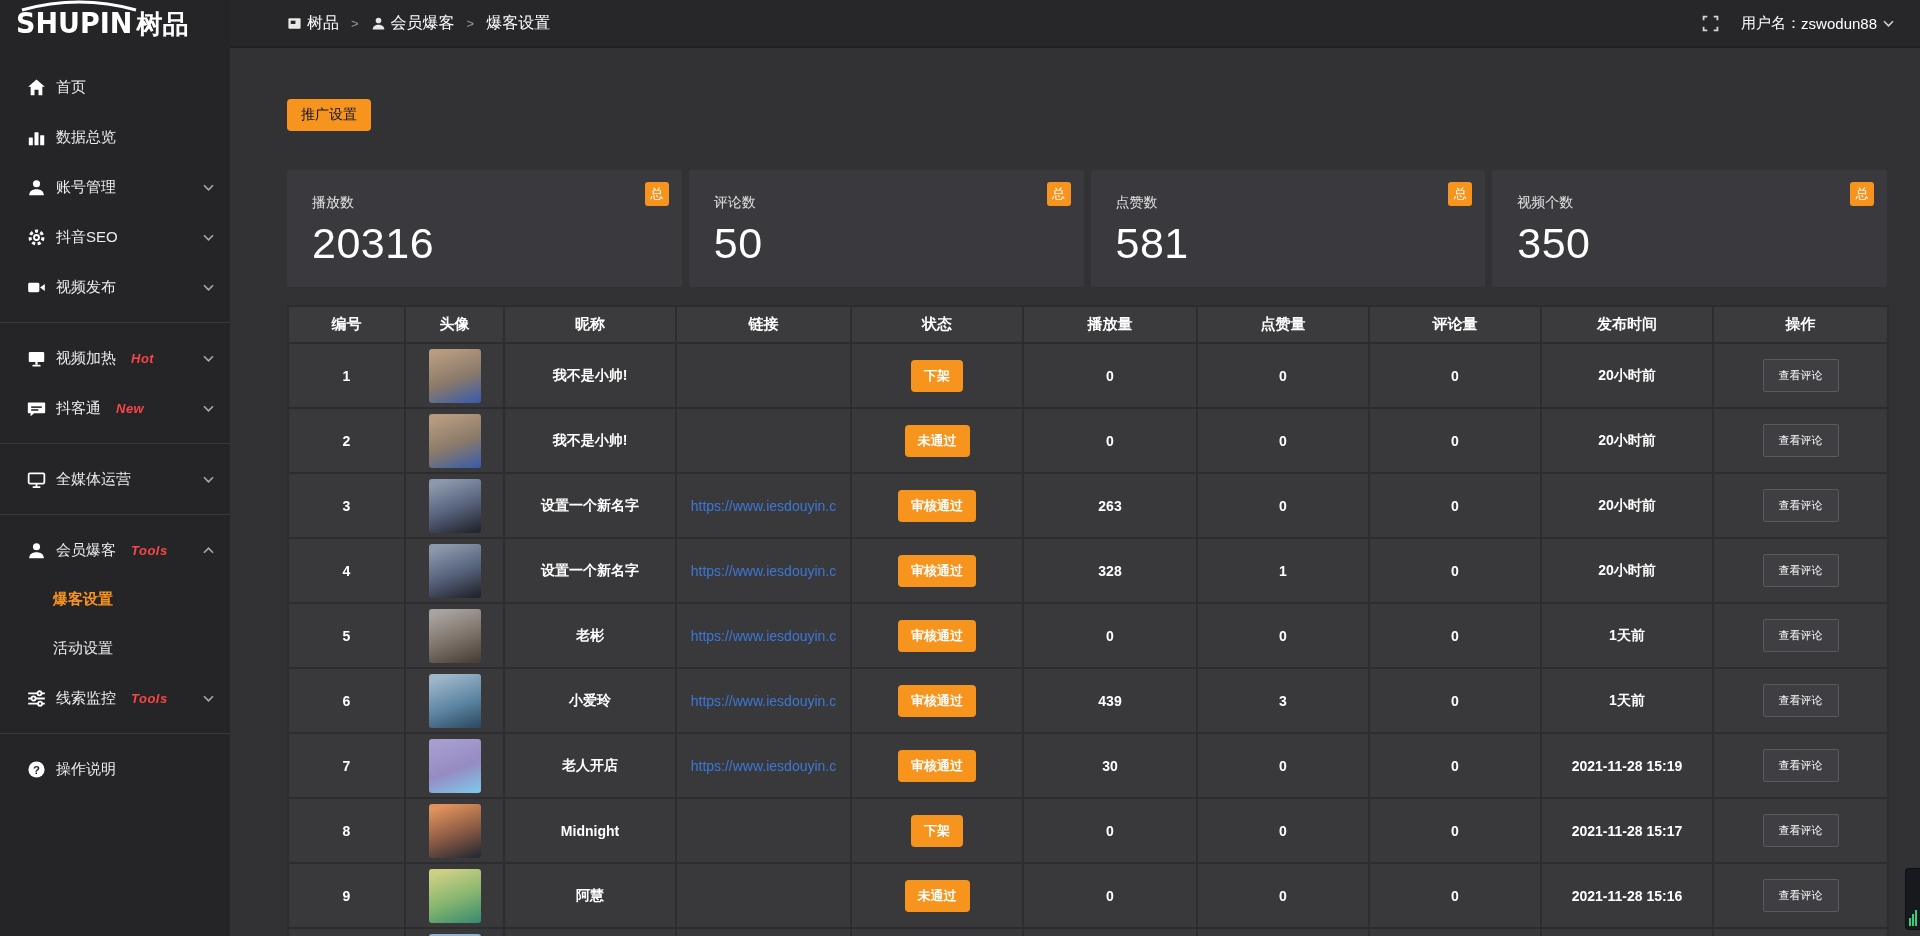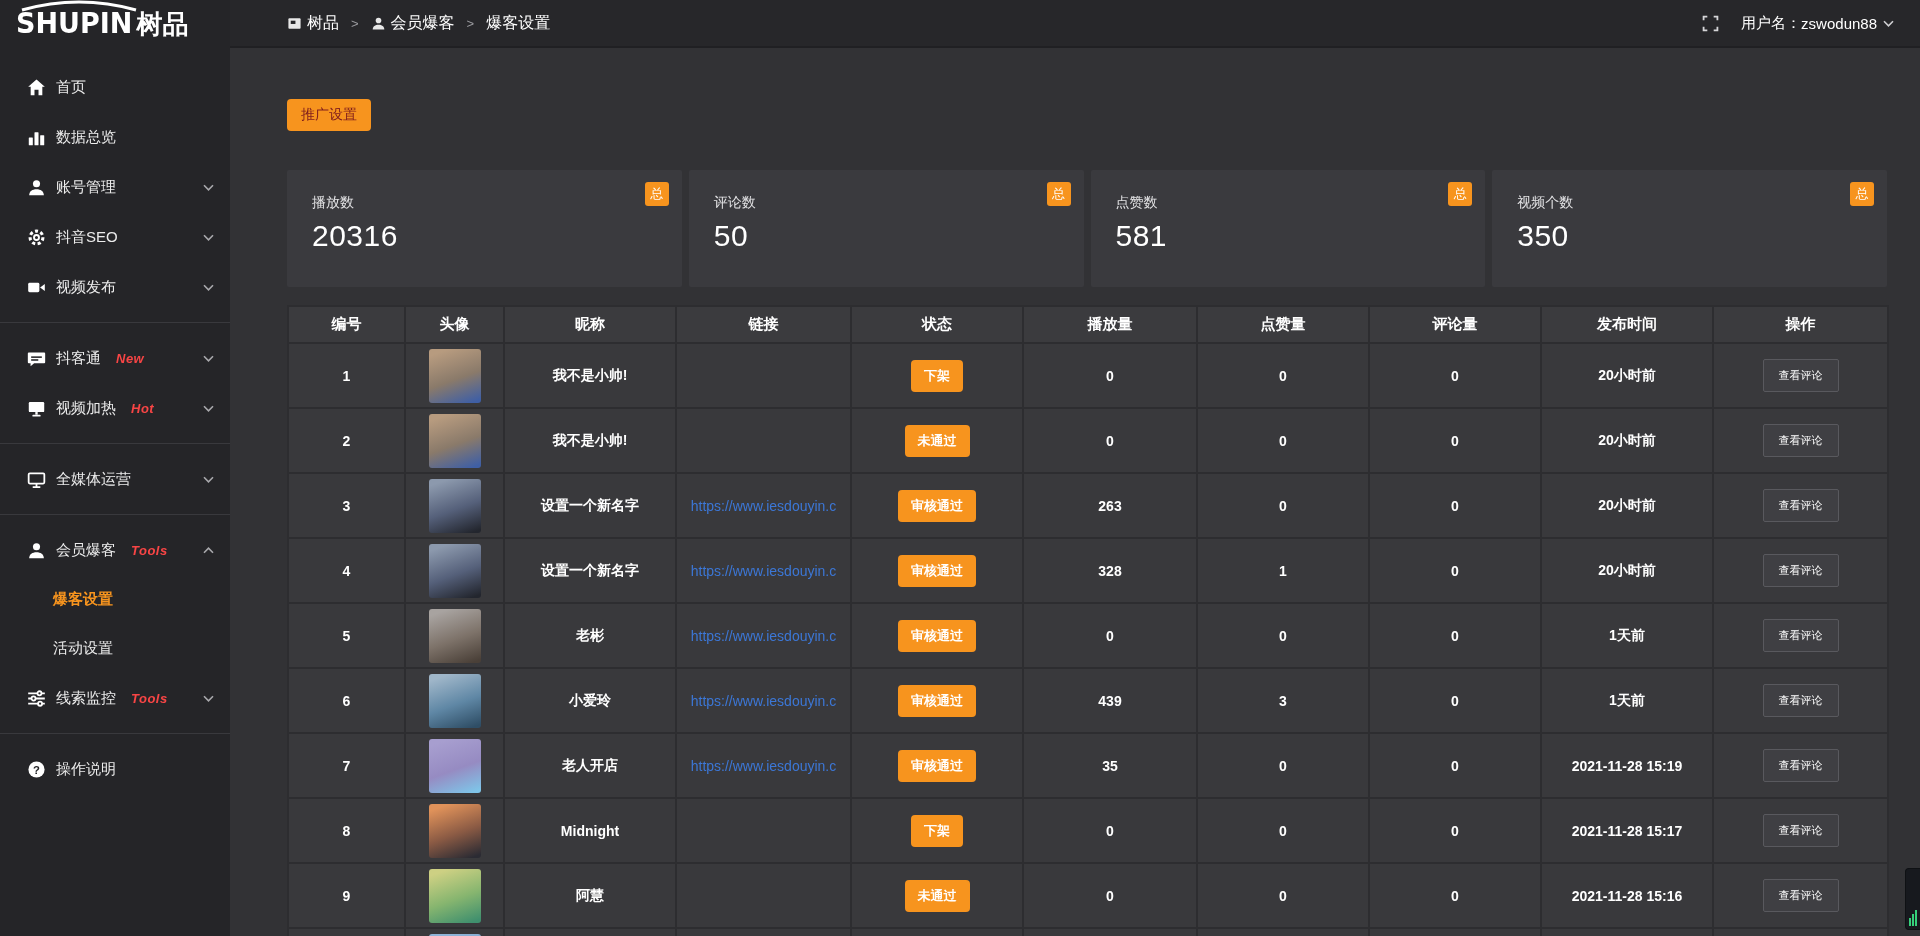--- a/index.html
+++ b/index.html
@@ -34,27 +34,27 @@
   .crumb .icon svg { width:100%; height:100%; }
   .crumb-sep { color:#9a9a9e; margin:0 12px; font-size:13px; }
   .topbar-right { display:flex; align-items:center; gap:22px; }
   .fs-icon { width:17px; height:17px; color:#d5d5d8; cursor:pointer; display:inline-flex; }
   .fs-icon svg { width:100%; height:100%; }
   .user-menu { display:flex; align-items:center; font-size:15px; cursor:pointer; }
   .user-menu .caret { margin-left:6px; display:inline-flex; color:#cfcfd2; }
 
   
   .main { position:absolute; left:287px; top:48px; width:1600px; }
-  .promo-btn { margin-top:51px; height:32px; padding:0 14px; background:#f7941e; color:#7f1d1d;
+  .promo-btn { margin-top:51px; height:32px; padding:0 14px; background:#f7941e; color:#0f172a;
     font-size:14px; border:none; border-radius:4px; cursor:pointer; font-family:inherit; }
   .cards { margin-top:39px; display:flex; gap:7px; }
   .card { flex:1; height:117px; background:#3a3a3e; border-radius:2px; position:relative;
     padding:24px 0 0 25px; }
   .card-label { font-size:14px; color:#e3e3e5; }
-  .card-value { font-size:30px; font-weight:400; letter-spacing:.5px; margin-top:7px; color:#fff; }
+  .card-value { font-size:43px; font-weight:400; letter-spacing:.5px; margin-top:7px; color:#fff; }
   .card-badge { position:absolute; top:12px; right:13px; min-width:24px; height:24px; background:#f7941e;
     border-radius:3px; font-size:13px; display:flex; align-items:center; justify-content:center; }
 
   
   .table-wrap { margin-top:18px; }
   table { width:1600px; border-collapse:collapse; table-layout:fixed; background:#39393c; }
   th { height:37px; background:#3b3b3e; font-size:15px; font-weight:600; color:#fff;
     border:2px solid #2d2d30; }
   td { height:65px; text-align:center; font-size:14px; font-weight:600; color:#fff;
     border:2px solid #2d2d30; overflow:hidden; }
@@ -145,43 +145,43 @@
           <span class="chev">
             <svg width="11" height="7" viewBox="0 0 11 7" fill="none" stroke="currentColor" stroke-width="1.6">
               <path d="M1 1.2 5.5 5.8 10 1.2"></path>
             </svg>
           </span>
         </div>
         <div class="side-divider"></div>
         <div class="side-item">
           <span class="icon">
             <svg viewBox="0 0 16 16" fill="currentColor">
+              <rect x="1.5" y="2.5" width="13" height="8.5" rx="1"></rect>
+              <rect x="7" y="11" width="2" height="2.2"></rect>
+              <rect x="4.5" y="13.2" width="7" height="1.6" rx=".8"></rect>
+            </svg>
+          </span>
+          <span>视频加热</span>
+          <span class="menu-badge" style="color:#f84545">Hot</span>
+          <span class="chev">
+            <svg width="11" height="7" viewBox="0 0 11 7" fill="none" stroke="currentColor" stroke-width="1.6">
+              <path d="M1 1.2 5.5 5.8 10 1.2"></path>
+            </svg>
+          </span>
+        </div>
+        <div class="side-item">
+          <span class="icon">
+            <svg viewBox="0 0 16 16" fill="currentColor">
               <path d="M1.5 3h13a.8.8 0 0 1 .8.8v7.4a.8.8 0 0 1-.8.8H6l-3 2.5V12H1.5a.8.8 0 0 1-.8-.8V3.8a.8.8 0 0 1 .8-.8Z"></path>
               <rect x="3.5" y="6.2" width="9" height="1.3" fill="#252528"></rect>
               <rect x="3.5" y="8.6" width="6" height="1.3" fill="#252528"></rect>
             </svg>
           </span>
           <span>抖客通</span>
           <span class="menu-badge" style="color:#f84545">New</span>
-          <span class="chev">
-            <svg width="11" height="7" viewBox="0 0 11 7" fill="none" stroke="currentColor" stroke-width="1.6">
-              <path d="M1 1.2 5.5 5.8 10 1.2"></path>
-            </svg>
-          </span>
-        </div>
-        <div class="side-item">
-          <span class="icon">
-            <svg viewBox="0 0 16 16" fill="currentColor">
-              <rect x="1.5" y="2.5" width="13" height="8.5" rx="1"></rect>
-              <rect x="7" y="11" width="2" height="2.2"></rect>
-              <rect x="4.5" y="13.2" width="7" height="1.6" rx=".8"></rect>
-            </svg>
-          </span>
-          <span>视频加热</span>
-          <span class="menu-badge" style="color:#f84545">Hot</span>
           <span class="chev">
             <svg width="11" height="7" viewBox="0 0 11 7" fill="none" stroke="currentColor" stroke-width="1.6">
               <path d="M1 1.2 5.5 5.8 10 1.2"></path>
             </svg>
           </span>
         </div>
         <div class="side-divider"></div>
         <div class="side-item">
           <span class="icon">
             <svg viewBox="0 0 16 16" fill="none" stroke="currentColor" stroke-width="1.5">
@@ -440,21 +440,21 @@
             <tr>
               <td>7</td>
               <td>
                 <div class="avatar" style="background:linear-gradient(160deg,#a79ecf 10%,#968bc2 55%,#7fc4e8 95%)"></div>
               </td>
               <td>老人开店</td>
               <td>
                 <a class="cell-link" href="#">https://www.iesdouyin.c</a>
               </td>
               <td><span class="status-btn">审核通过</span></td>
-              <td>35</td>
+              <td>30</td>
               <td>0</td>
               <td>0</td>
               <td>2021-11-28 15:19</td>
               <td><button class="action-btn">查看评论</button></td>
             </tr>
             <tr>
               <td>8</td>
               <td>
                 <div class="avatar" style="background:linear-gradient(160deg,#e0925a 10%,#8a5a44 55%,#2b2b33 95%)"></div>
               </td>

